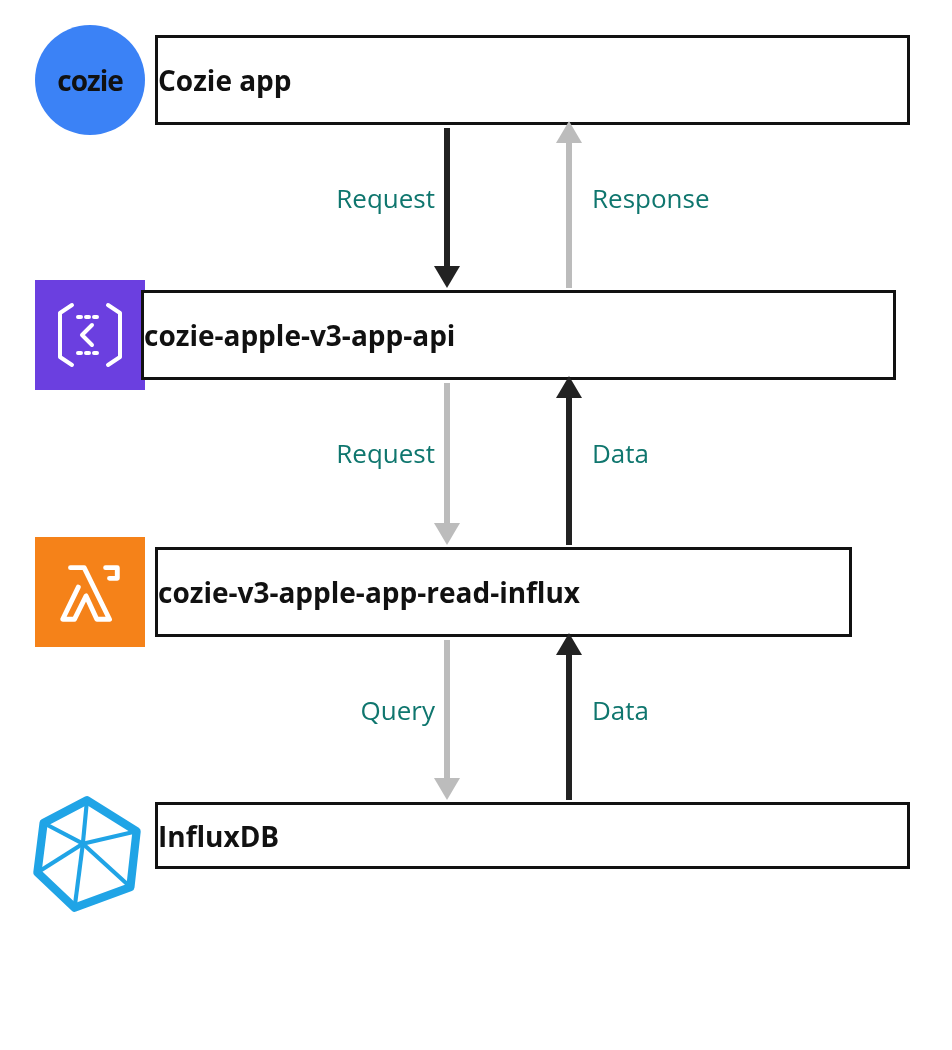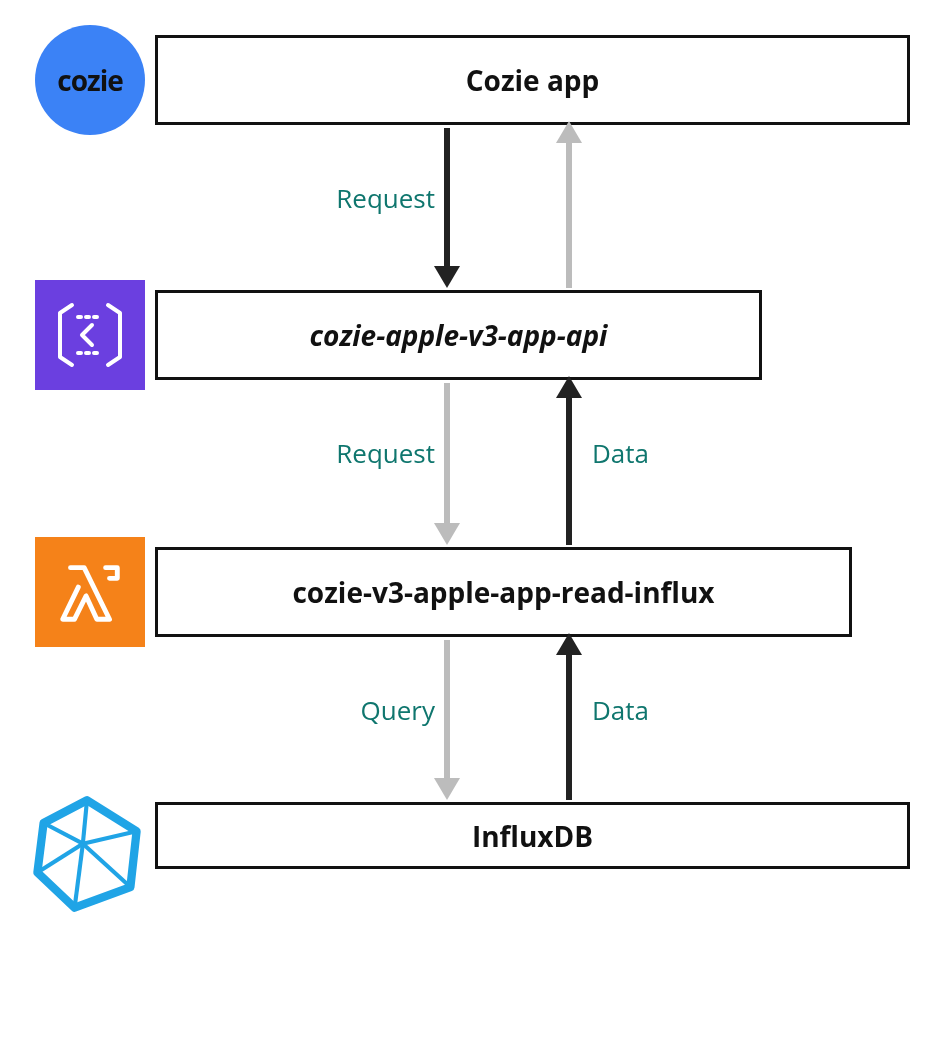--- a/index.html
+++ b/index.html
@@ -14,21 +14,21 @@
       position: relative;
       width: 100%;
       height: 100%;
     }
     .node-box {
       position: absolute;
       border: 3px solid #111;
       background: #fff;
       display: flex;
       align-items: center;
-      justify-content: center;
+      justify-content: flex-start;
       font-weight: 700;
       font-size: 28px;
       color: #111;
     }
     .icon {
       position: absolute;
       width: 110px;
       height: 110px;
       display: flex;
       align-items: center;
@@ -96,33 +96,34 @@
   <div class="arrow dark" style="left:444px; top:128px;">
     <div class="shaft" style="top:0; height:138px;"></div>
     <div class="head down" style="top:138px;"></div>
   </div>
   <div class="edge-label" style="left:325px; top:180px; text-align:right; width:110px;">Request</div>
 
   <div class="arrow light" style="left:566px; top:128px;">
     <div class="head up" style="top:-7px;"></div>
     <div class="shaft" style="top:15px; height:145px;"></div>
   </div>
+  <div class="edge-label" style="left:592px; top:180px;">Response</div>
 
   <div class="icon apigw-icon" style="left:35px; top:280px;">
     <svg width="80" height="80" viewBox="0 0 80 80">
       <g stroke="#fff" stroke-width="4" fill="none" stroke-linejoin="round" stroke-linecap="round">
         <path d="M22 10 L10 18 L10 62 L22 70"></path>
         <path d="M58 10 L70 18 L70 62 L58 70"></path>
         <path d="M42 30 L32 40 L42 50"></path>
         <line x1="28" y1="22" x2="52" y2="22" stroke-dasharray="3 5"></line>
         <line x1="28" y1="58" x2="52" y2="58" stroke-dasharray="3 5"></line>
       </g>
     </svg>
   </div>
-  <div class="node-box" style="left:155px; top:290px; width:607px; height:90px;font-style:italic;">
+  <div class="node-box" style="left:141px; top:290px; width:755px; height:90px;">
     <span>cozie-apple-v3-app-api</span>
   </div>
 
   <div class="arrow light" style="left:444px; top:383px;">
     <div class="shaft" style="top:0; height:140px;"></div>
     <div class="head down" style="top:140px;"></div>
   </div>
   <div class="edge-label" style="left:325px; top:435px; text-align:right; width:110px;">Request</div>
 
   <div class="arrow dark" style="left:566px; top:383px;">

